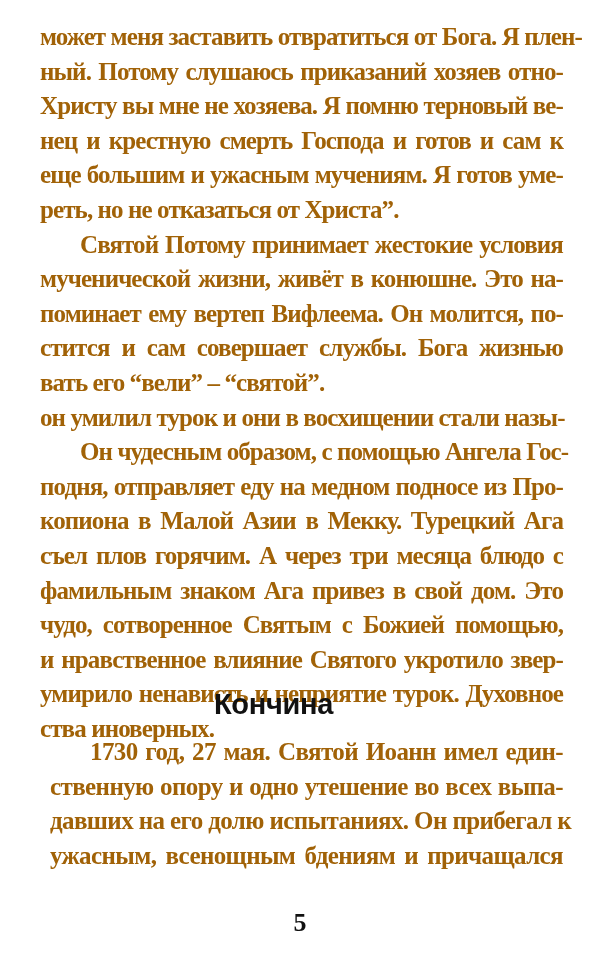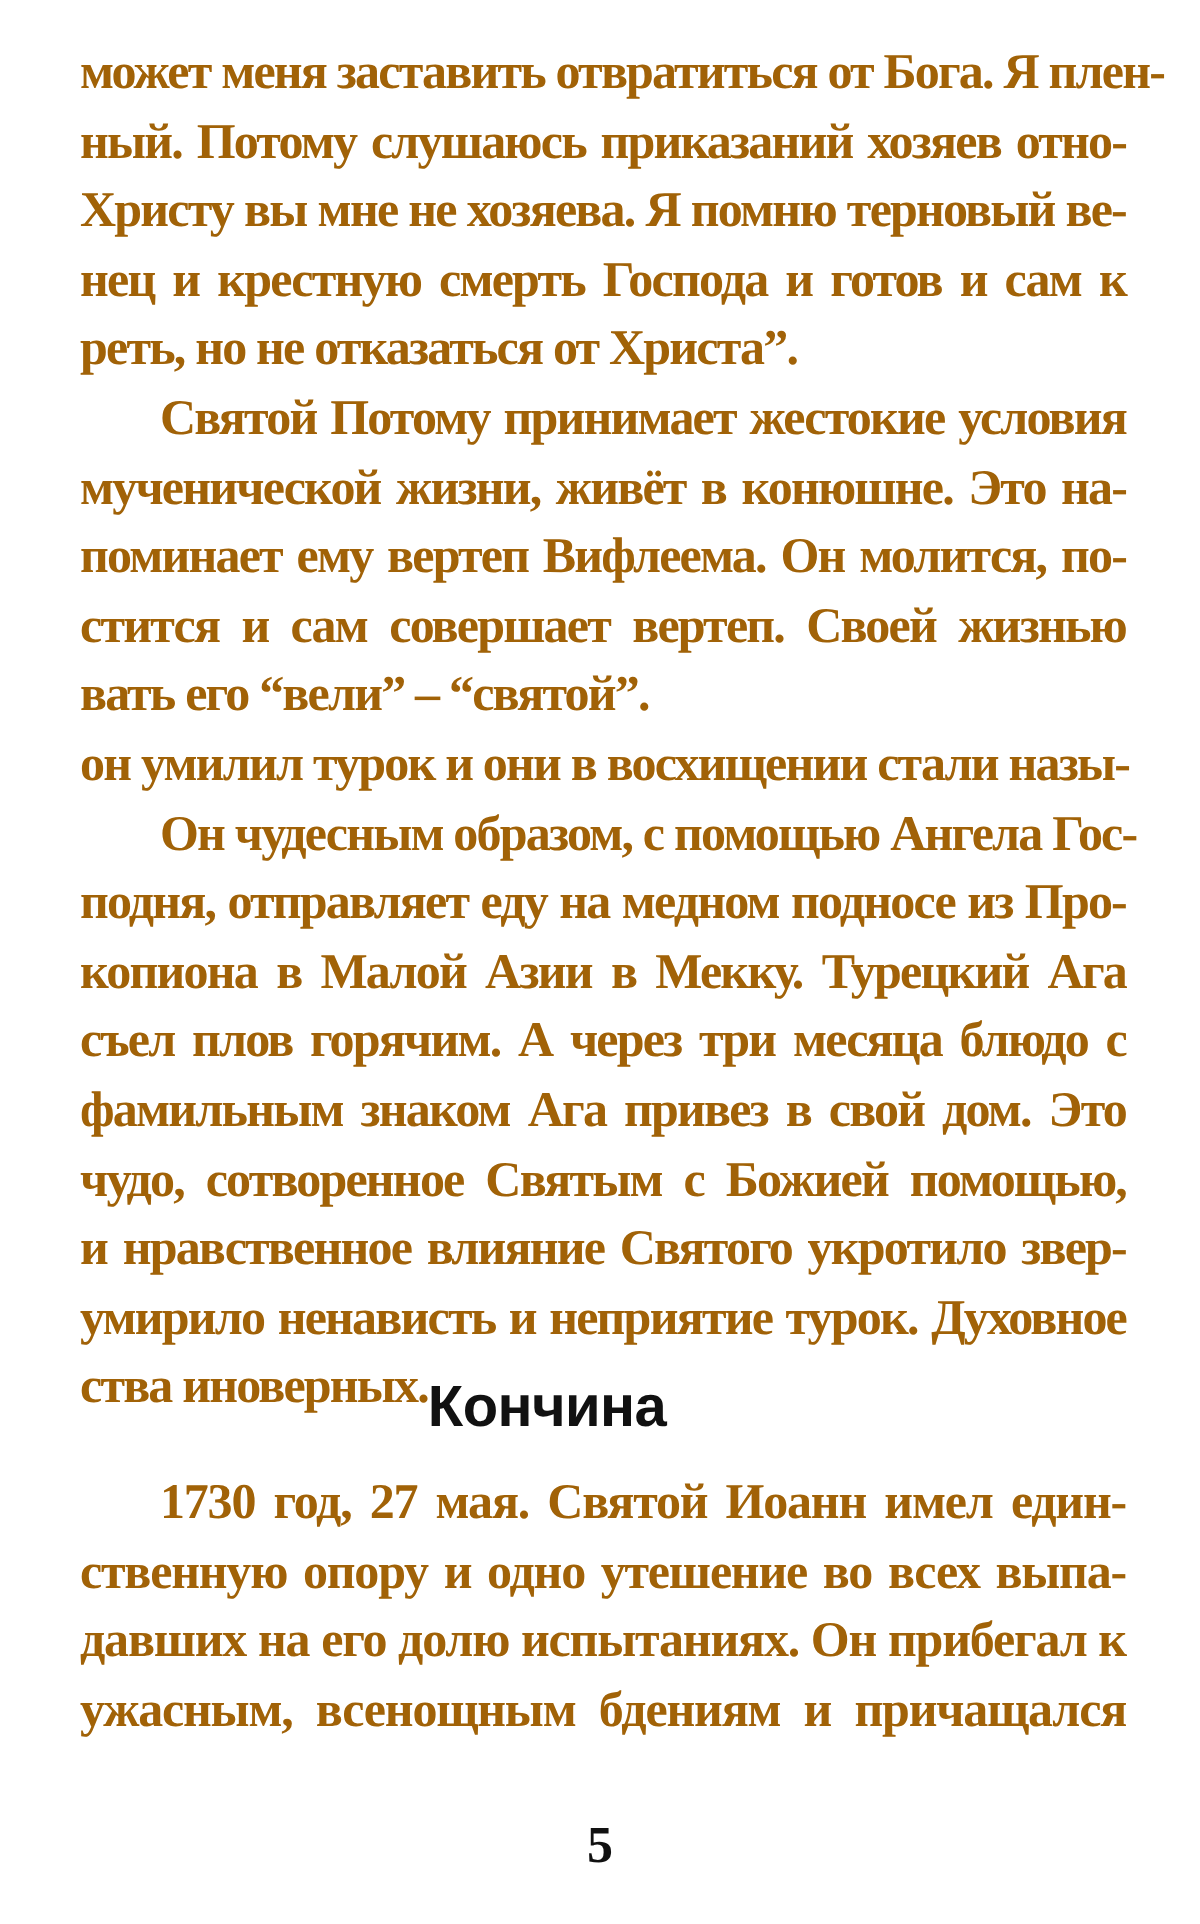--- a/index.html
+++ b/index.html
@@ -12,42 +12,43 @@
   }
   .line { display: block; white-space: nowrap; text-align: justify; text-align-last: justify; height: 34.6px; }
   .line.last { text-align-last: left; }
   .line.indent { padding-left: 40px; }
   .heading {
     position: absolute; left: 0; width: 547px; top: 688px; text-align: center;
     font-family: "Liberation Sans", "DejaVu Sans", sans-serif; font-weight: bold;
     font-size: 29px; color: #111; letter-spacing: -0.3px;
   }
   .page2 { top: 735px; }
-  .page2 .line { letter-spacing: -0.6px; }
+  .page2 .line { letter-spacing: -0.6px; margin-left: 10px; }
   .pagenum {
     position: absolute; left: 0; width: 600px; top: 908px; text-align: center;
     font-family: "Liberation Serif", serif; font-weight: bold; font-size: 26px; color: #111;
   }
 </style>
 </head>
 <body>
 
 <div class="page">
   <div>
     <span class="line">может меня заставить отвратиться от Бога. Я плен-</span>
     <span class="line">ный. Потому слушаюсь приказаний хозяев отно-</span>
     <span class="line">Христу вы мне не хозяева. Я помню терновый ве-</span>
     <span class="line">нец и крестную смерть Господа и готов и сам к</span>
+    <span class="line">еще большим и ужасным мучениям. Я готов уме-</span>
     <span class="line last">реть, но не отказаться от Христа”.</span>
   </div>
   <div>
     <span class="line indent">Святой Потому принимает жестокие условия</span>
     <span class="line">мученической жизни, живёт в конюшне. Это на-</span>
     <span class="line">поминает ему вертеп Вифлеема. Он молится, по-</span>
-    <span class="line">стится и сам совершает вертеп. Своей жизнью</span>
+    <span class="line">стится и сам совершает службы. Бога жизнью</span>
     <span class="line last">вать его “вели” – “святой”.</span>
     <span class="line">он умилил турок и они в восхищении стали назы-</span>
   </div>
   <div>
     <span class="line indent">Он чудесным образом, с помощью Ангела Гос-</span>
     <span class="line">подня, отправляет еду на медном подносе из Про-</span>
     <span class="line">копиона в Малой Азии в Мекку. Турецкий Ага</span>
     <span class="line">съел плов горячим. А через три месяца блюдо с</span>
     <span class="line">фамильным знаком Ага привез в свой дом. Это</span>
     <span class="line">чудо, сотворенное Святым с Божией помощью,</span>

